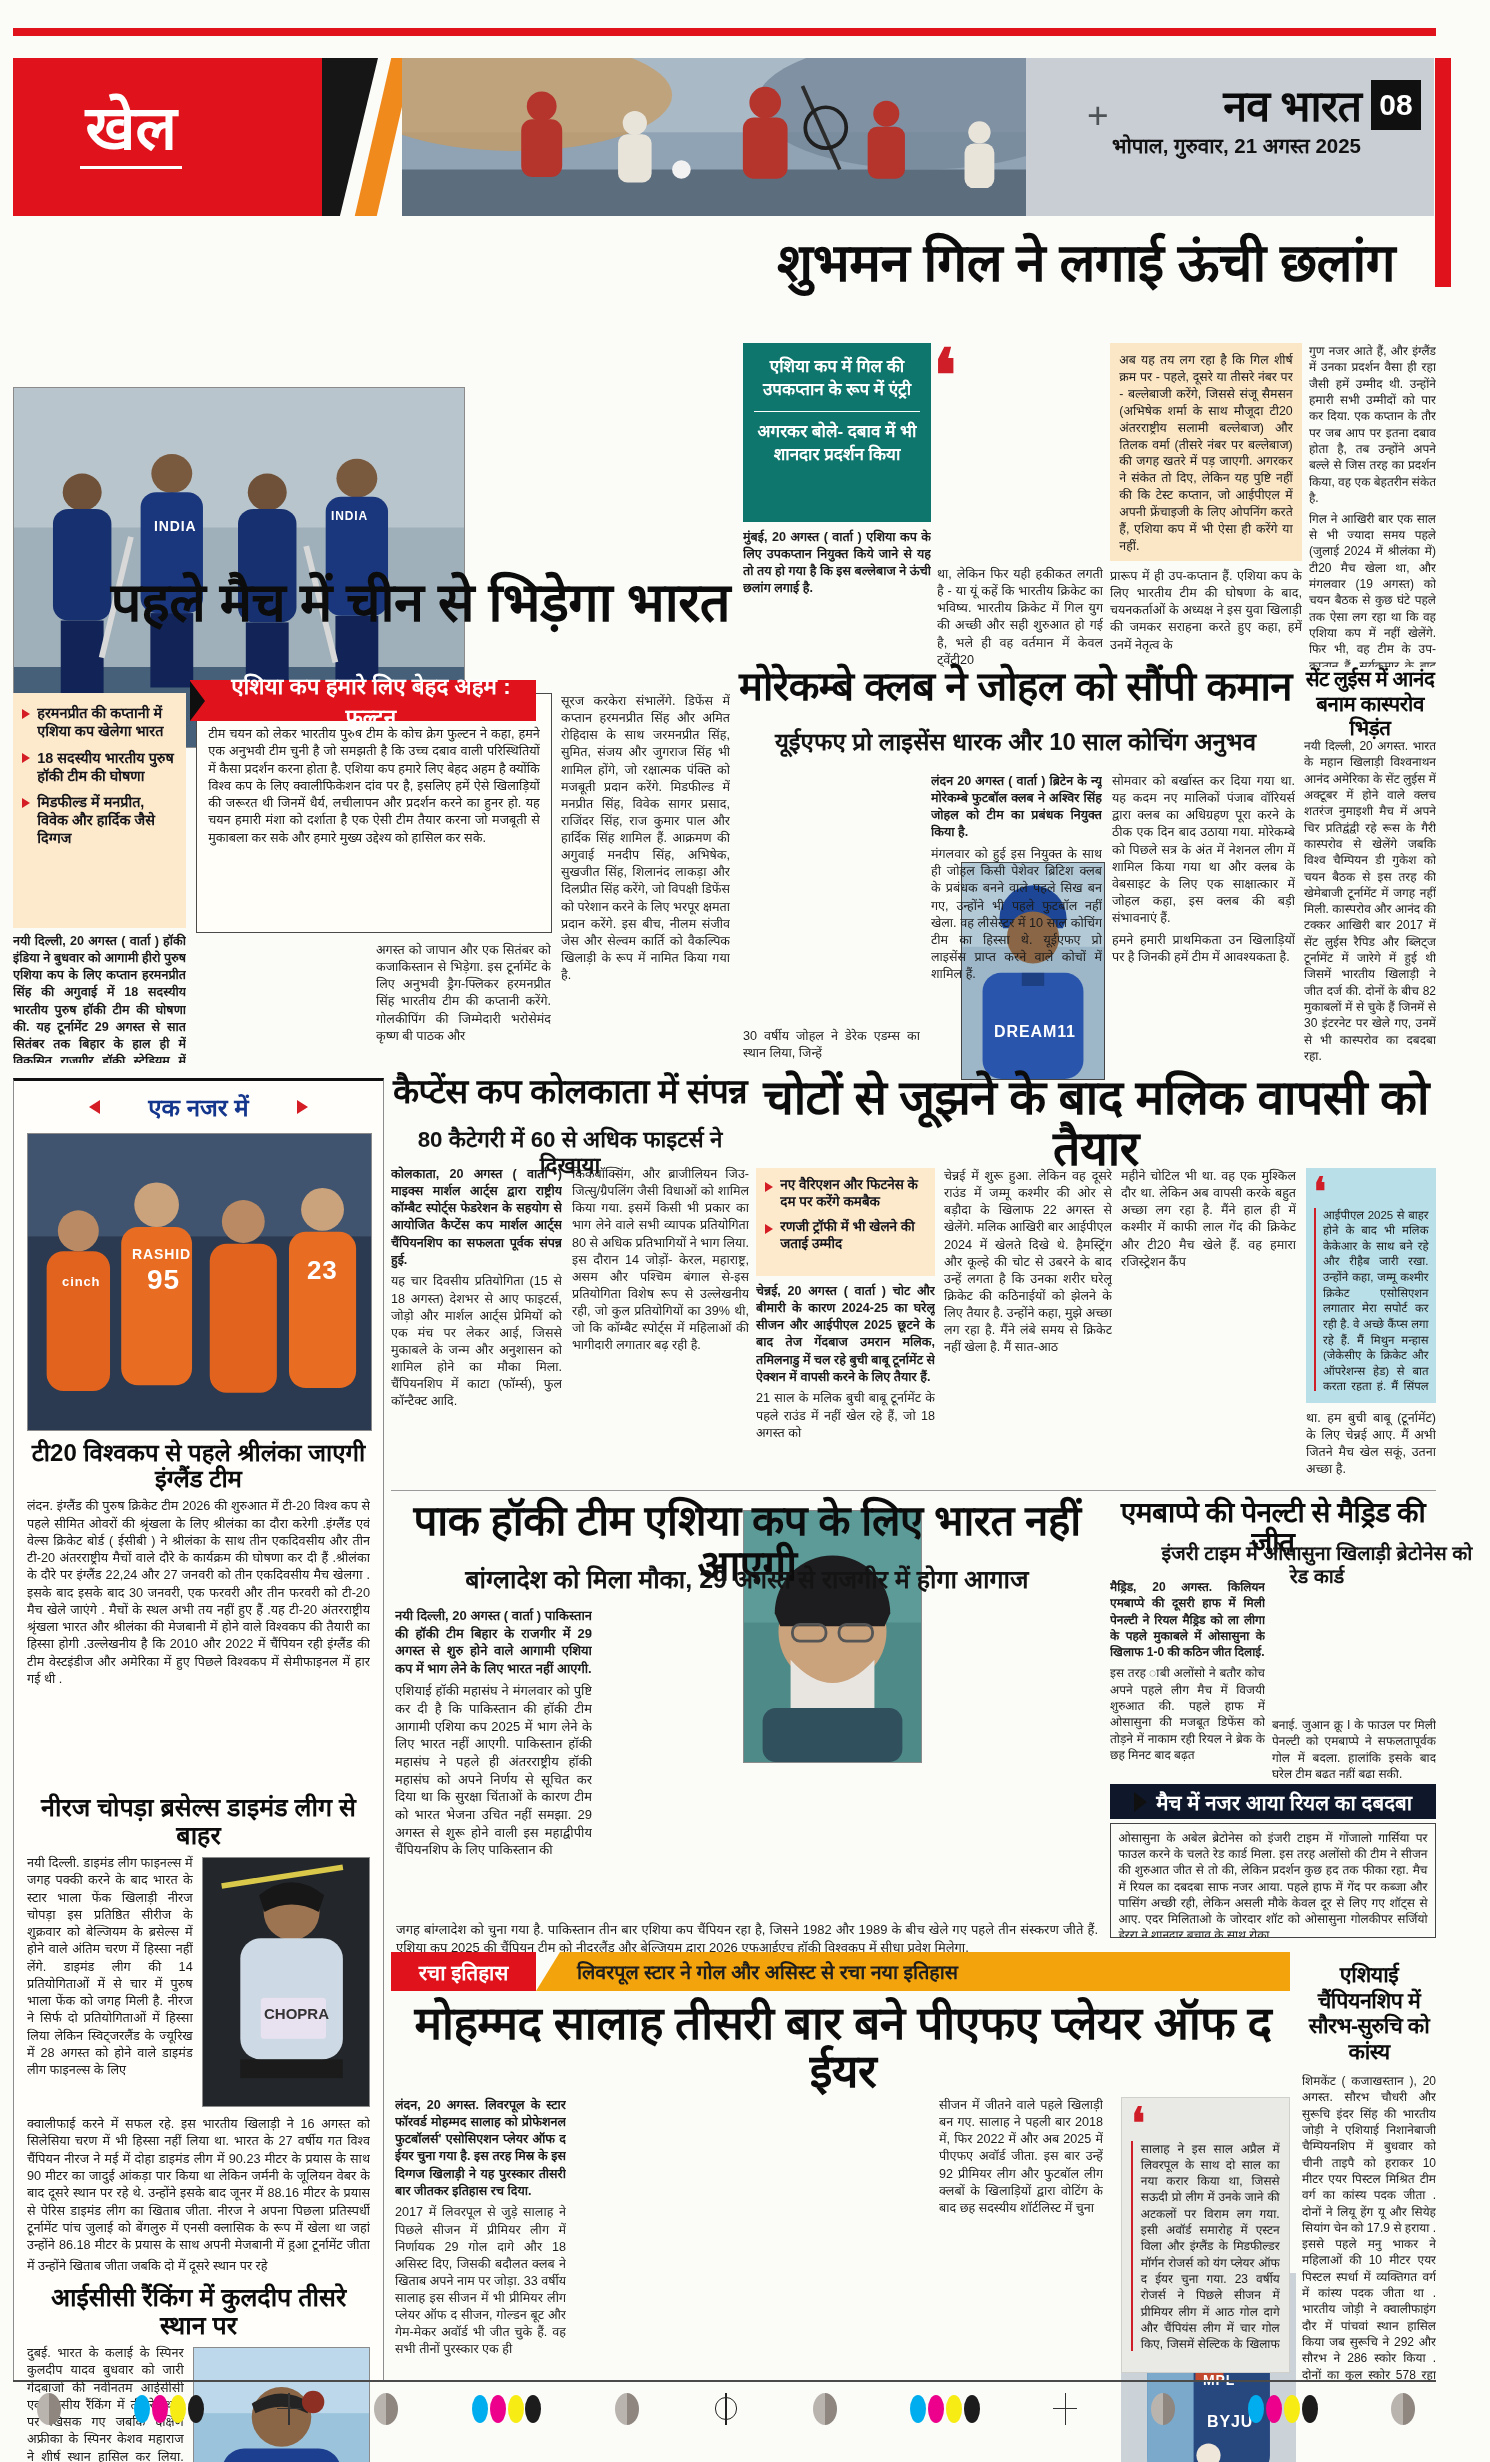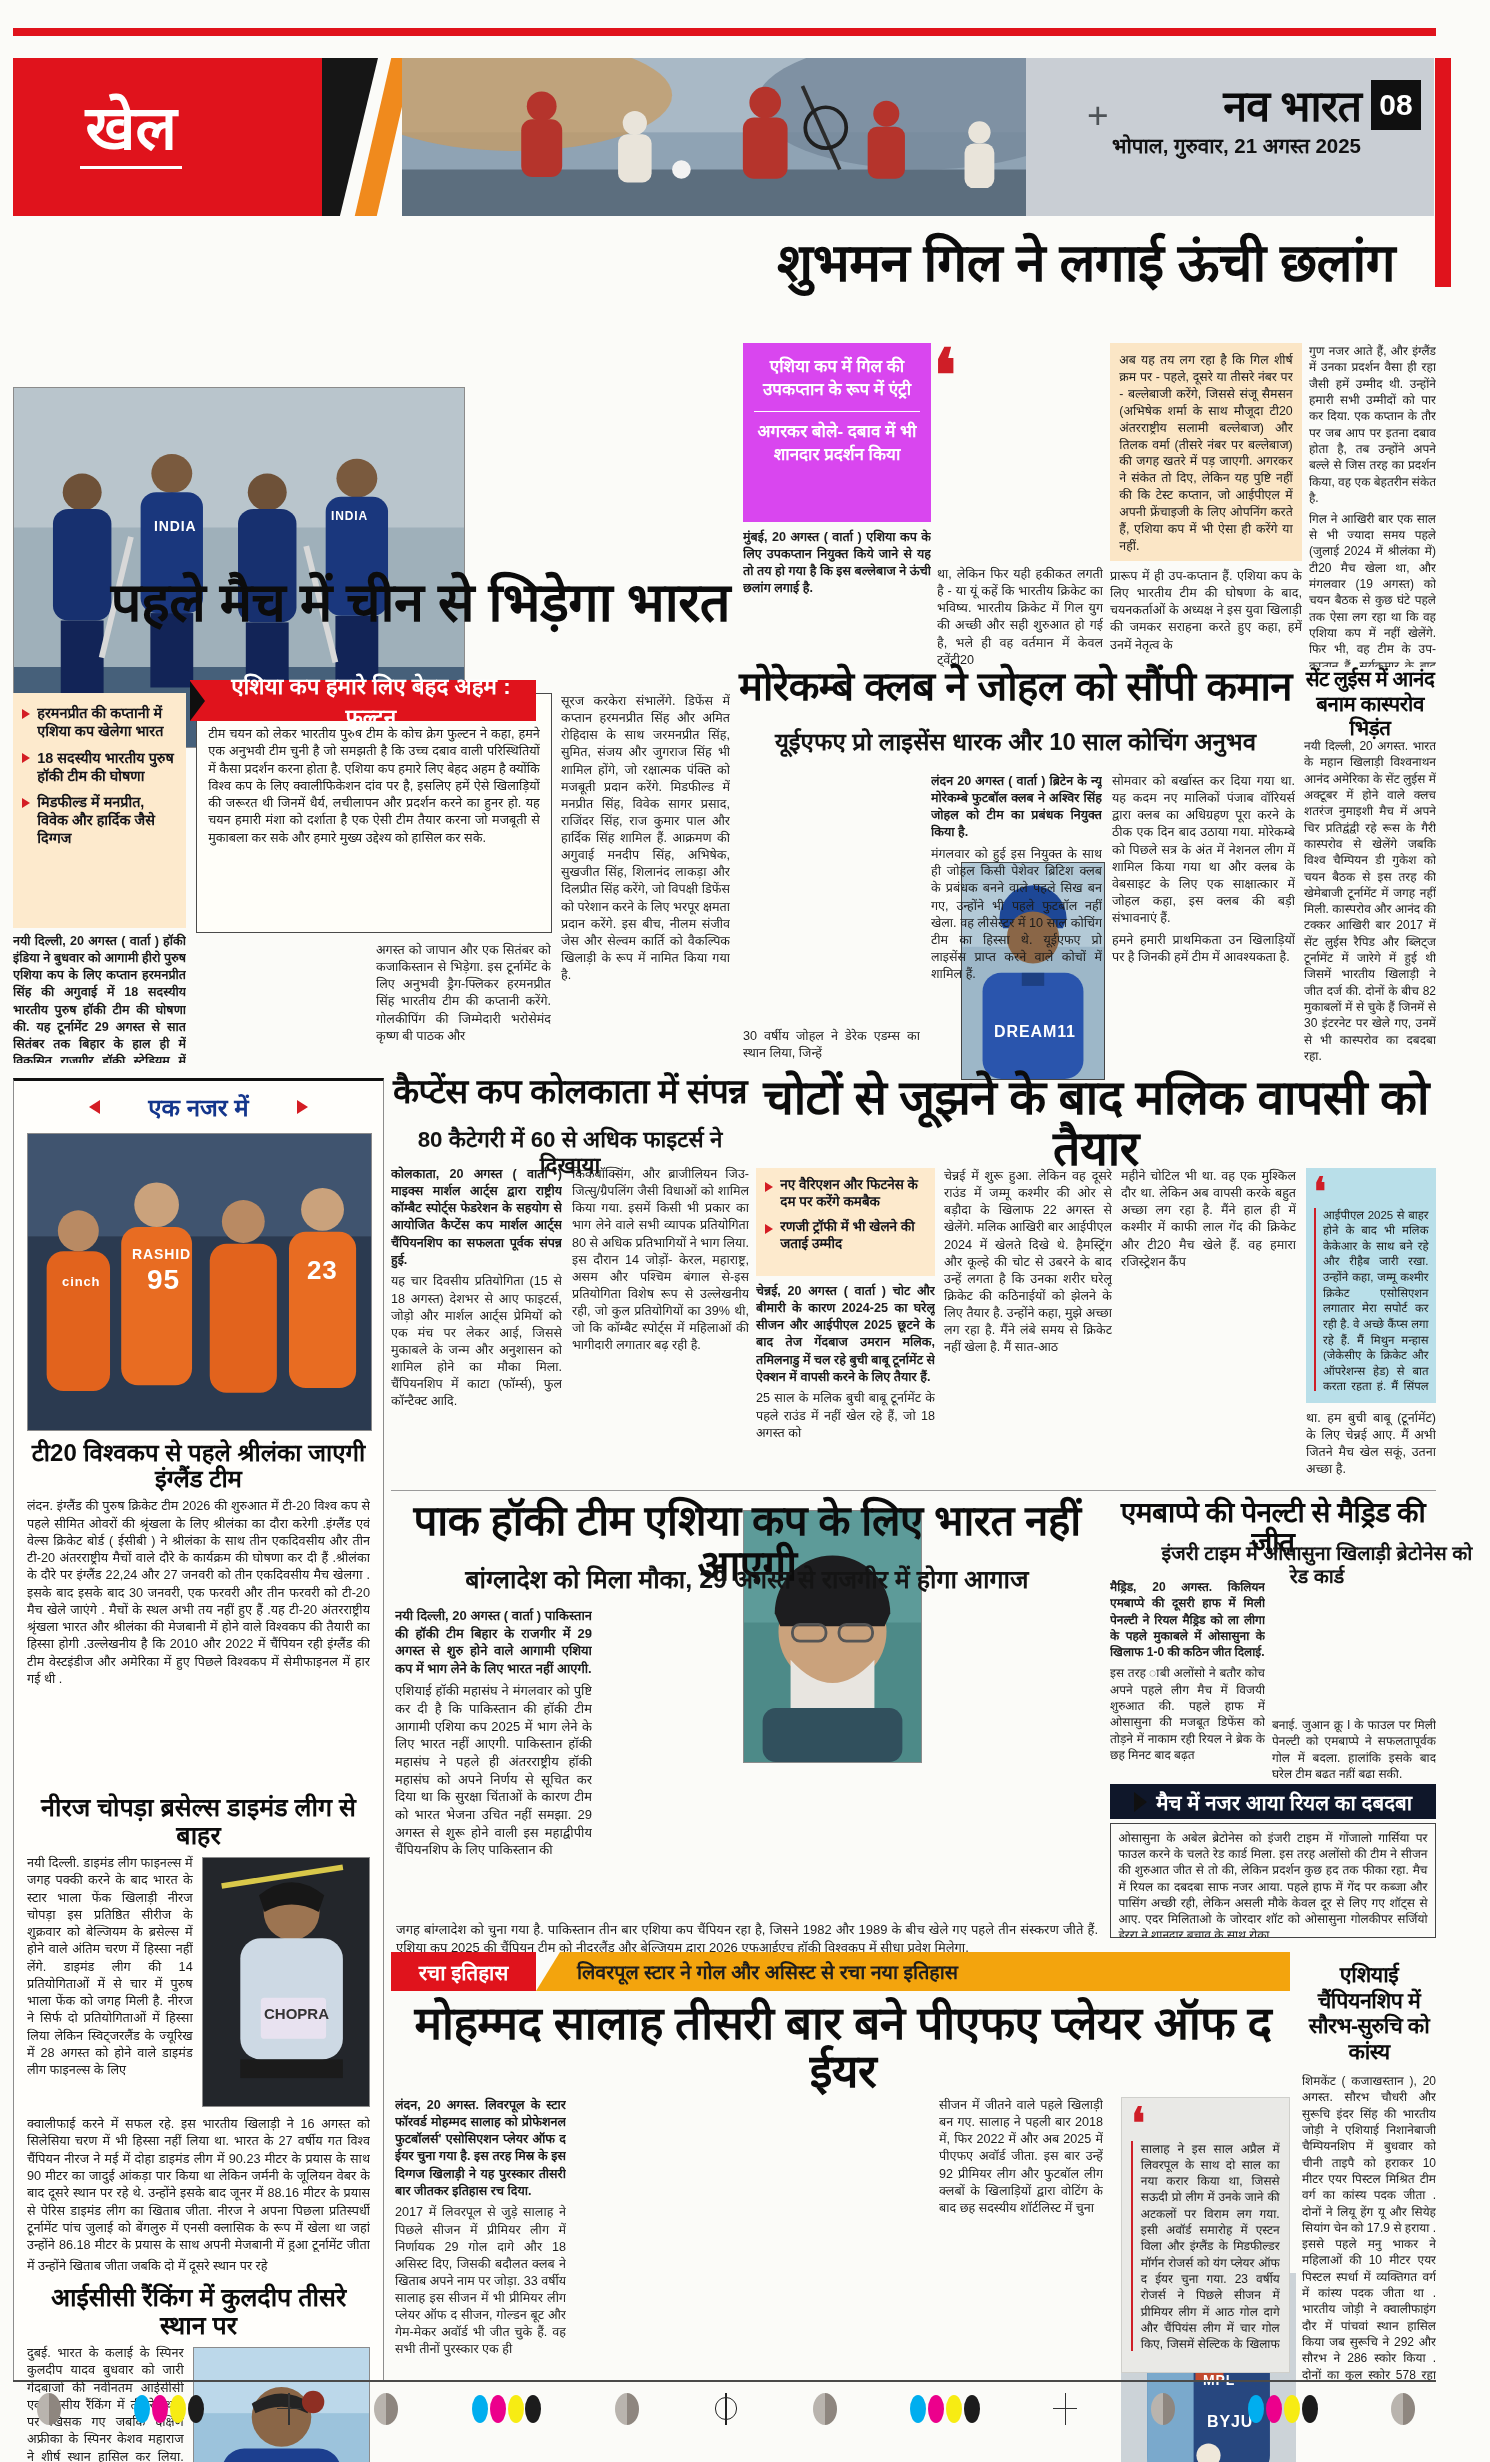--- a/index.html
+++ b/index.html
@@ -115,21 +115,21 @@
         <line x1="120" y1="160" x2="90" y2="290" stroke="#d8d8d8" stroke-width="6"></line>
         <line x1="300" y1="170" x2="330" y2="295" stroke="#d8d8d8" stroke-width="6"></line>
       </g>
     </svg>
     <span class="jersey-label" style="left:140px;top:130px;font-size:14px;">INDIA</span>
     <span class="jersey-label" style="left:317px;top:121px;font-size:12px;">INDIA</span>
   </div>
 
   <div class="abs hl" style="left:736px;top:235px;width:700px;height:95px;font-size:53px;">शुभमन गिल ने लगाई ऊंची छलांग</div>
 
-  <div class="abs" style="left:743px;top:343px;width:188px;height:179px;background:#d946ef;color:#fff;box-sizing:border-box;padding:13px 11.2px;text-align:center;">
+  <div class="abs" style="left:743px;top:343px;width:188px;height:179px;background:#0f766e;color:#fff;box-sizing:border-box;padding:13px 11.2px;text-align:center;">
     <div style="font-size:17px;font-weight:700;line-height:1.35;border-bottom:1.9px solid #fff;padding-bottom:9.3px;margin-bottom:9.3px;">एशिया कप में गिल की उपकप्तान के रूप में एंट्री</div>
     <div style="font-size:17px;font-weight:700;line-height:1.35;">अगरकर बोले- दबाव में भी शानदार प्रदर्शन किया</div>
   </div>
   <div class="abs bt" style="left:743px;top:529px;width:188px;height:138px;">
     <p class="dl">मुंबई, 20 अगस्त ( वार्ता ) एशिया कप के लिए उपकप्तान नियुक्त किये जाने से यह तो तय हो गया है कि इस बल्लेबाज ने ऊंची छलांग लगाई है.</p>
   </div>
 
   <span class="abs quote-mark" style="left:933px;top:346px;font-size:73px;">❛</span>
   <div class="abs photo" style="left:961px;top:343px;width:142px;height:216px;border:1.4px solid #444;">
     <svg viewBox="0 0 152 232" preserveAspectRatio="none" aria-hidden="true">
@@ -287,21 +287,21 @@
   </div>
   <div class="abs bt" style="left:572px;top:1166px;width:177px;height:320px;">किकबॉक्सिंग, और ब्राजीलियन जिउ-जित्सु/ग्रैपलिंग जैसी विधाओं को शामिल किया गया. इसमें किसी भी प्रकार का भाग लेने वाले सभी व्यापक प्रतियोगिता 80 से अधिक प्रतिभागियों ने भाग लिया. इस दौरान 14 जोड़ों- केरल, महाराष्ट्र, असम और पश्चिम बंगाल से-इस प्रतियोगिता विशेष रूप से उल्लेखनीय रही, जो कुल प्रतियोगियों का 39% थी, जो कि कॉम्बैट स्पोर्ट्स में महिलाओं की भागीदारी लगातार बढ़ रही है.</div>
 
   <div class="abs hl" style="left:756px;top:1073px;width:680px;height:86px;font-size:48px;">चोटों से जूझने के बाद मलिक वापसी को तैयार</div>
   <div class="abs" style="left:756px;top:1168px;width:179px;height:108px;background:#fdeacd;box-sizing:border-box;padding:9.3px 9.3px;">
     <div class="bullet-item" style="font-size:13.5px;">नए वैरिएशन और फिटनेस के दम पर करेंगे कमबैक</div>
     <div class="bullet-item" style="font-size:13.5px;">रणजी ट्रॉफी में भी खेलने की जताई उम्मीद</div>
   </div>
   <div class="abs bt" style="left:756px;top:1283px;width:179px;height:203px;">
     <p><span class="dl">चेन्नई, 20 अगस्त ( वार्ता ) चोट और बीमारी के कारण 2024-25 का घरेलू सीजन और आईपीएल 2025 छूटने के बाद तेज गेंदबाज उमरान मलिक, तमिलनाडु में चल रहे बुची बाबू टूर्नामेंट से ऐक्शन में वापसी करने के लिए तैयार हैं.</span></p>
-    <p>25 साल के मलिक बुची बाबू टूर्नामेंट के पहले राउंड में नहीं खेल रहे हैं, जो 18 अगस्त को</p>
+    <p>21 साल के मलिक बुची बाबू टूर्नामेंट के पहले राउंड में नहीं खेल रहे हैं, जो 18 अगस्त को</p>
   </div>
   <div class="abs bt" style="left:944px;top:1168px;width:168px;height:319px;">चेन्नई में शुरू हुआ. लेकिन वह दूसरे राउंड में जम्मू कश्मीर की ओर से बड़ौदा के खिलाफ 22 अगस्त से खेलेंगे. मलिक आखिरी बार आईपीएल 2024 में खेलते दिखे थे. हैमस्ट्रिंग और कूल्हे की चोट से उबरने के बाद उन्हें लगता है कि उनका शरीर घरेलू क्रिकेट की कठिनाईयों को झेलने के लिए तैयार है. उन्होंने कहा, मुझे अच्छा लग रहा है. मैंने लंबे समय से क्रिकेट नहीं खेला है. मैं सात-आठ</div>
   <div class="abs bt" style="left:1121px;top:1168px;width:175px;height:110px;">महीने चोटिल भी था. वह एक मुश्किल दौर था. लेकिन अब वापसी करके बहुत अच्छा लग रहा है. मैंने हाल ही में कश्मीर में काफी लाल गेंद की क्रिकेट और टी20 मैच खेले हैं. वह हमारा रजिस्ट्रेशन कैंप</div>
   <div class="abs photo" style="left:1121px;top:1283px;width:175px;height:203px;border:none;">
     <svg viewBox="0 0 188 218" preserveAspectRatio="none" aria-hidden="true">
       <rect width="188" height="218" fill="#ccd3d8"></rect>
       <circle cx="94" cy="44" r="30" fill="#8a6647"></circle>
       <path d="M64 30 q30 -20 60 0 l-4 10 q-26 -12 -52 0 z" fill="#262626"></path>
       <rect x="28" y="76" width="132" height="142" rx="22" fill="#27477f"></rect>
       <path d="M28 76 h50 v142 h-50 z" fill="#7aa9cc"></path>

